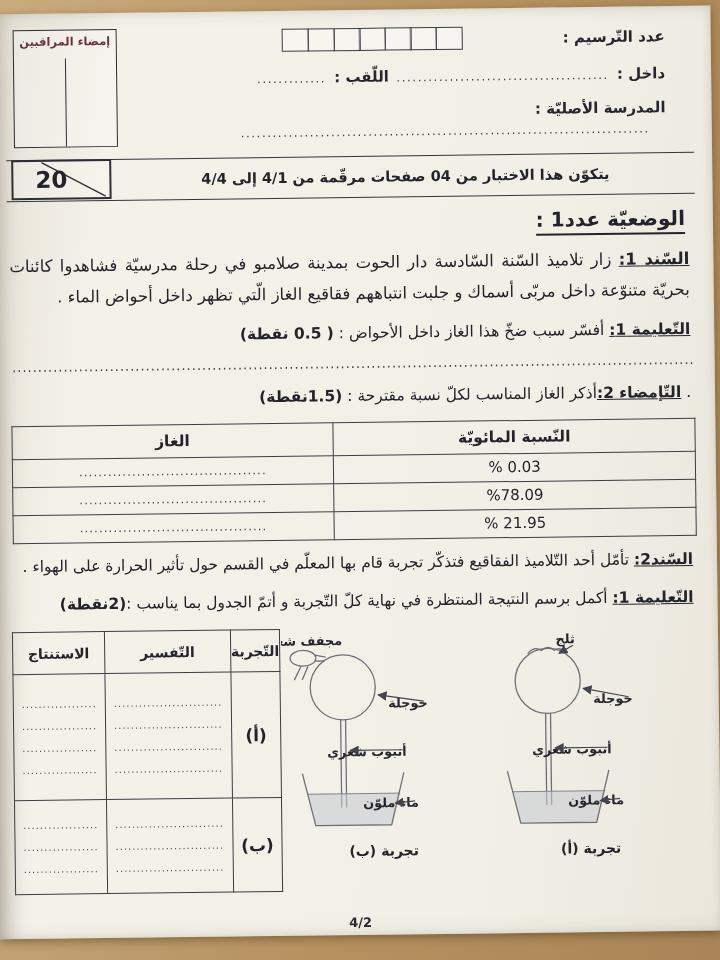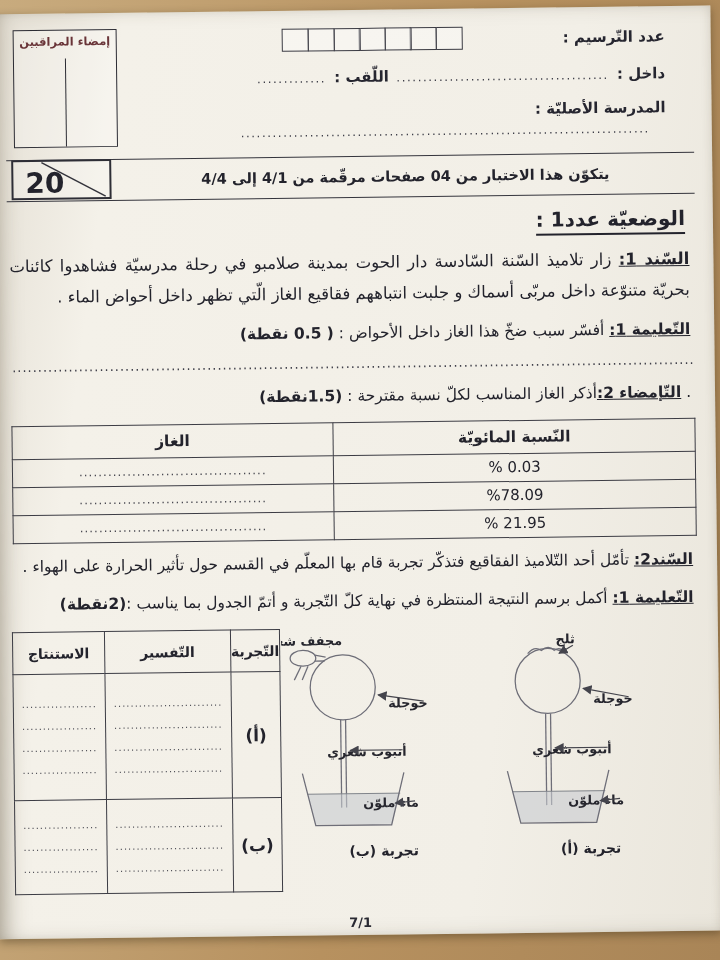--- a/index.html
+++ b/index.html
@@ -29,21 +29,21 @@
   .surname-dots { width:70px; }
   .school-row { margin:15px 28px 0 0; }
   .school-dots { width:408px; margin:5px 44px 0 0; }
   .sup-box { width:104px; height:118px; border:1.8px solid #2c2c34; position:relative; margin:6px 2px 0 8px; background:rgba(255,255,255,.25); flex:none; }
   .sup-title { font-size:11.5px; font-weight:700; color:#693438; text-align:center; padding-top:4px; direction:rtl; }
   .sup-divider { position:absolute; top:28px; bottom:0; left:50%; border-left:1.5px solid #2c2c34; }
   
   .banner { position:relative; margin-top:12px; border-top:1.7px solid #34343c; border-bottom:1.7px solid #34343c; height:42px; display:flex; align-items:center; }
   .banner-text { width:100%; direction:rtl; text-align:center; padding-left:110px; font-weight:700; font-size:14.5px; }
   .score-box { position:absolute; left:5px; top:-1px; width:100px; height:40px; border:2px solid #2e2e36; background:rgba(255,255,255,.2); }
-  .score-value { position:absolute; left:12px; top:5px; font-size:28px; font-weight:700; }
+  .score-value { position:absolute; left:22px; top:5px; font-size:23px; font-weight:700; }
   .score-box svg { position:absolute; inset:0; width:100%; height:100%; }
   
   .sec-title { direction:rtl; margin:12px 10px 0 0; }
   .sec-title .t { display:inline-block; font-size:20px; font-weight:700; border-bottom:2.4px solid #23232c; padding-bottom:2px; }
   .para { direction:rtl; text-align:justify; text-align-last:right; font-size:16.5px; line-height:1.9; margin:9px 6px 0 2px; }
   .para.small { font-size:15.5px; }
   .lbl { font-weight:700; text-decoration:underline; }
   .pts { font-weight:700; }
   .answer-dots { direction:rtl; color:#3e3e48; font-size:13px; letter-spacing:1px; white-space:nowrap; overflow:hidden; margin:8px 2px 0 2px; height:17px; }
   
@@ -256,15 +256,15 @@
 ..........................</td>
         <td class="cdots">..................
 ..................
 ..................</td>
       </tr>
     </tbody>
       </table>
 
   </div>
 
-  <div class="page-num">7/1</div>
+  <div class="page-num">4/2</div>
 
 </div>
 
 </body></html>

